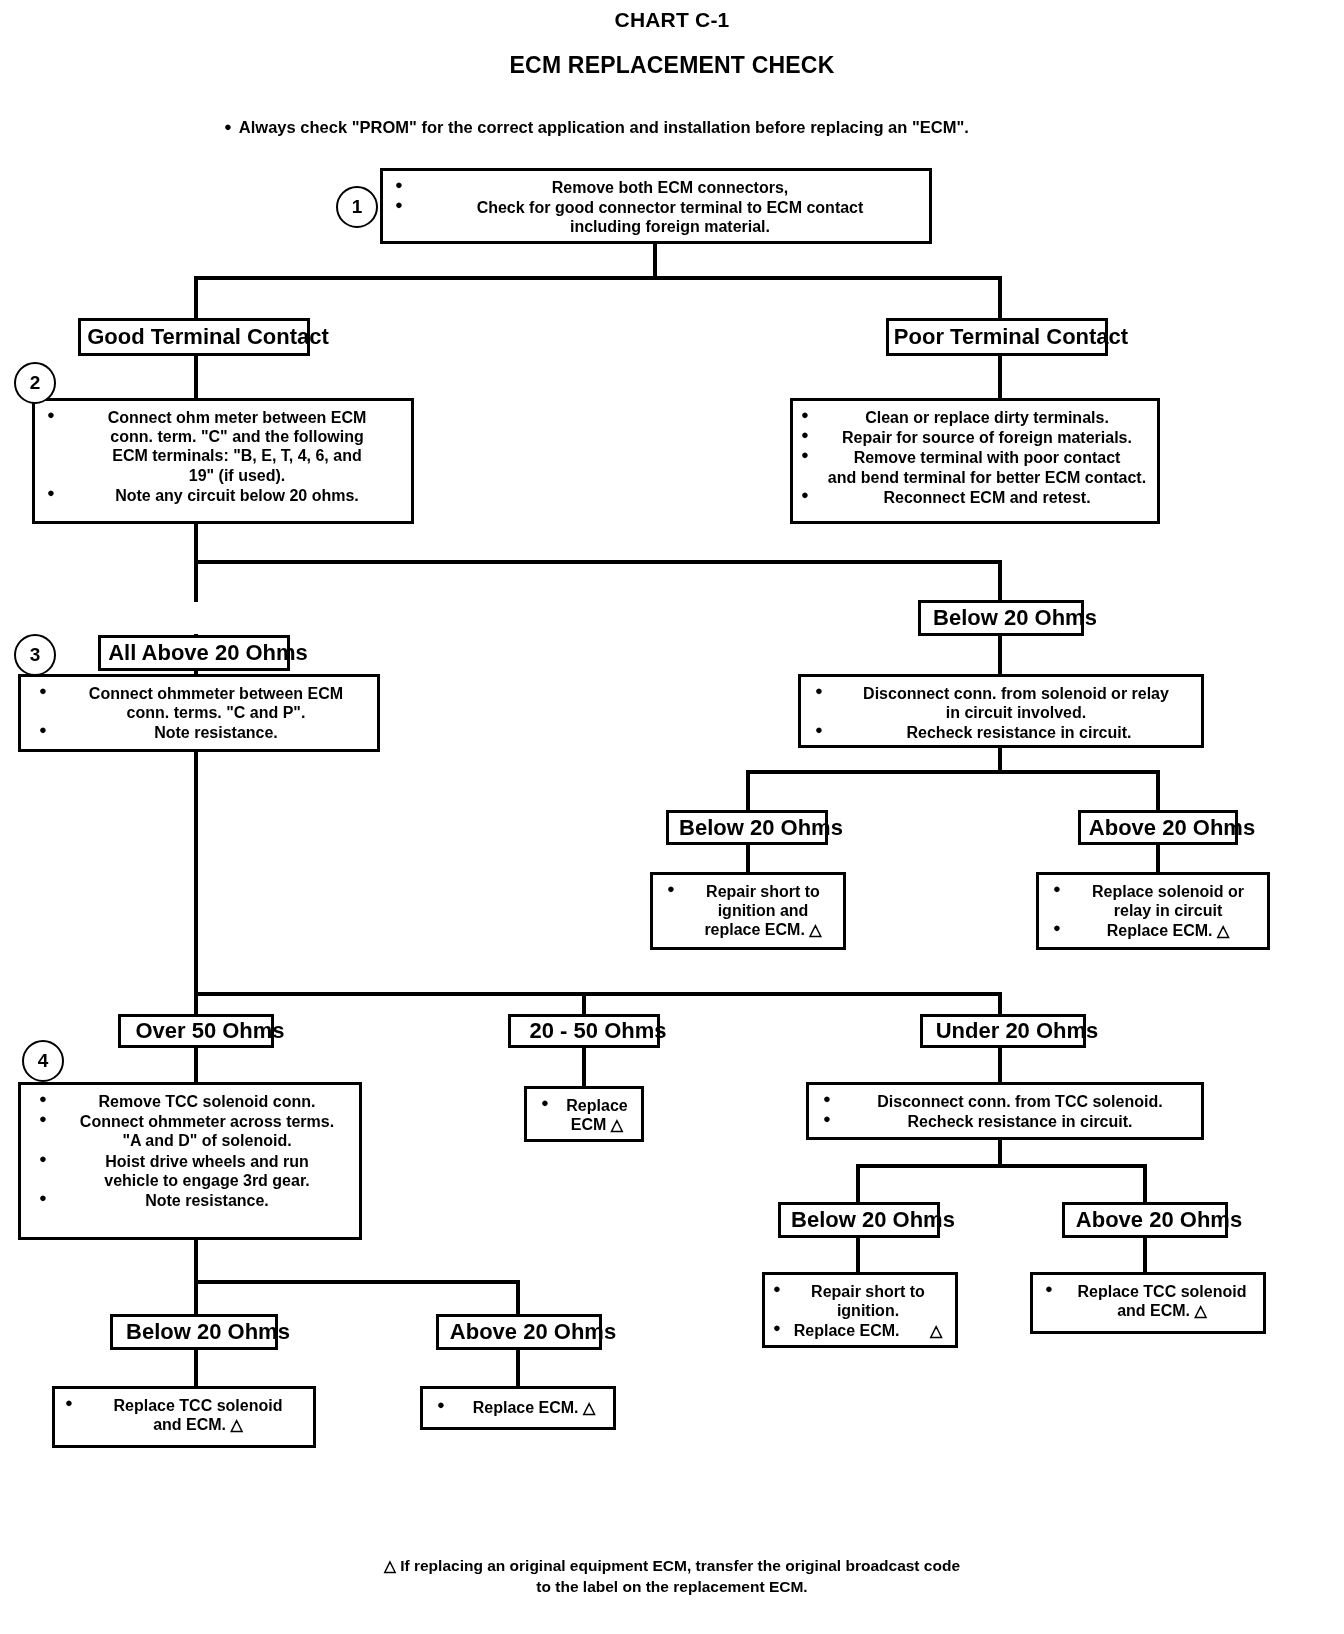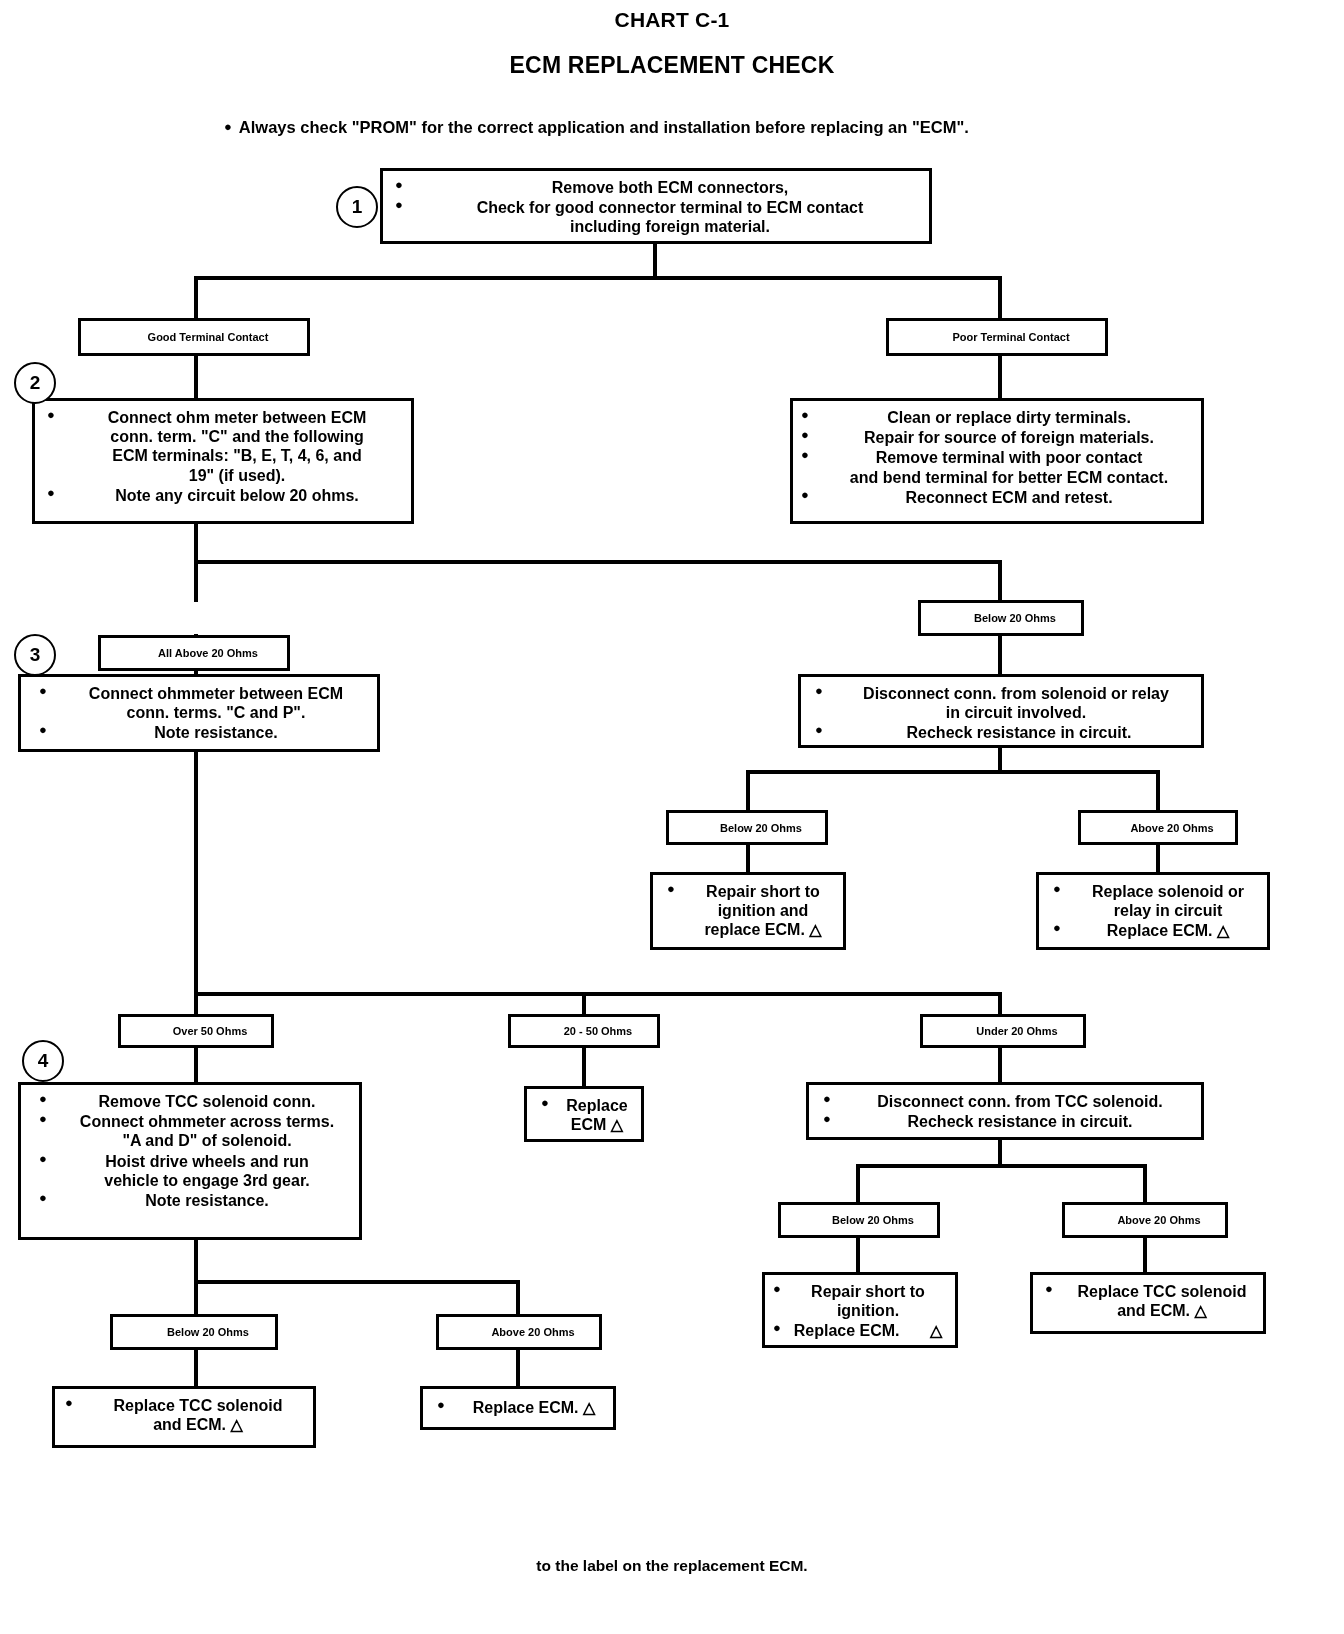--- a/index.html
+++ b/index.html
@@ -42,21 +42,21 @@
     border:3px solid #000;
     background:#fff;
     box-sizing:border-box;
     text-align:center;
   }
   .lbl{
     display:flex;
     align-items:center;
     justify-content:center;
     font-weight:bold;
-    font-size:11px;
+    font-size:22px;
     white-space:nowrap;
     padding-left:28px;
   }
   .act{
     padding:7px 6px 7px 8px;
     font-weight:bold;
     font-size:16px;
     line-height:1.2;
   }
   .act ul{ margin:0; padding:0; list-style:none; }
@@ -183,21 +183,21 @@
       <li>
         <span>Connect ohm meter between ECM</span>
         <span class="cont">conn. term. "C" and the following</span>
         <span class="cont">ECM terminals: "B, E, T, 4, 6, and</span>
         <span class="cont">19" (if used).</span>
       </li>
       <li><span>Note any circuit below 20 ohms.</span></li>
     </ul>
   </div>
 
-  <div class="box act" id="box-poor" style="left:790px; top:398px; width:414px; height:126px; padding-left:4px;">
+  <div class="box act" id="box-poor" style="left:790px; top:398px; width:370px; height:126px; padding-left:4px;">
     <ul>
       <li><span>Clean or replace dirty terminals.</span></li>
       <li><span>Repair for source of foreign materials.</span></li>
       <li>
         <span>Remove terminal with poor contact</span>
         <span class="cont">and bend terminal for better ECM contact.</span>
       </li>
       <li><span>Reconnect ECM and retest.</span></li>
     </ul>
   </div>
@@ -324,16 +324,17 @@
 
   <div class="box act" style="left:420px; top:1386px; width:196px; height:44px; padding-left:10px; display:flex; align-items:center;">
     <ul style="width:100%;">
       <li style="padding-left:28px;">
         <span>Replace ECM. △</span>
       </li>
     </ul>
   </div>
 
   <div id="footnote">
+    <div>△ If replacing an original equipment ECM, transfer the original broadcast code</div>
     <div>to the label on the replacement ECM.</div>
   </div>
 
 </div>
 
 </body></html>

